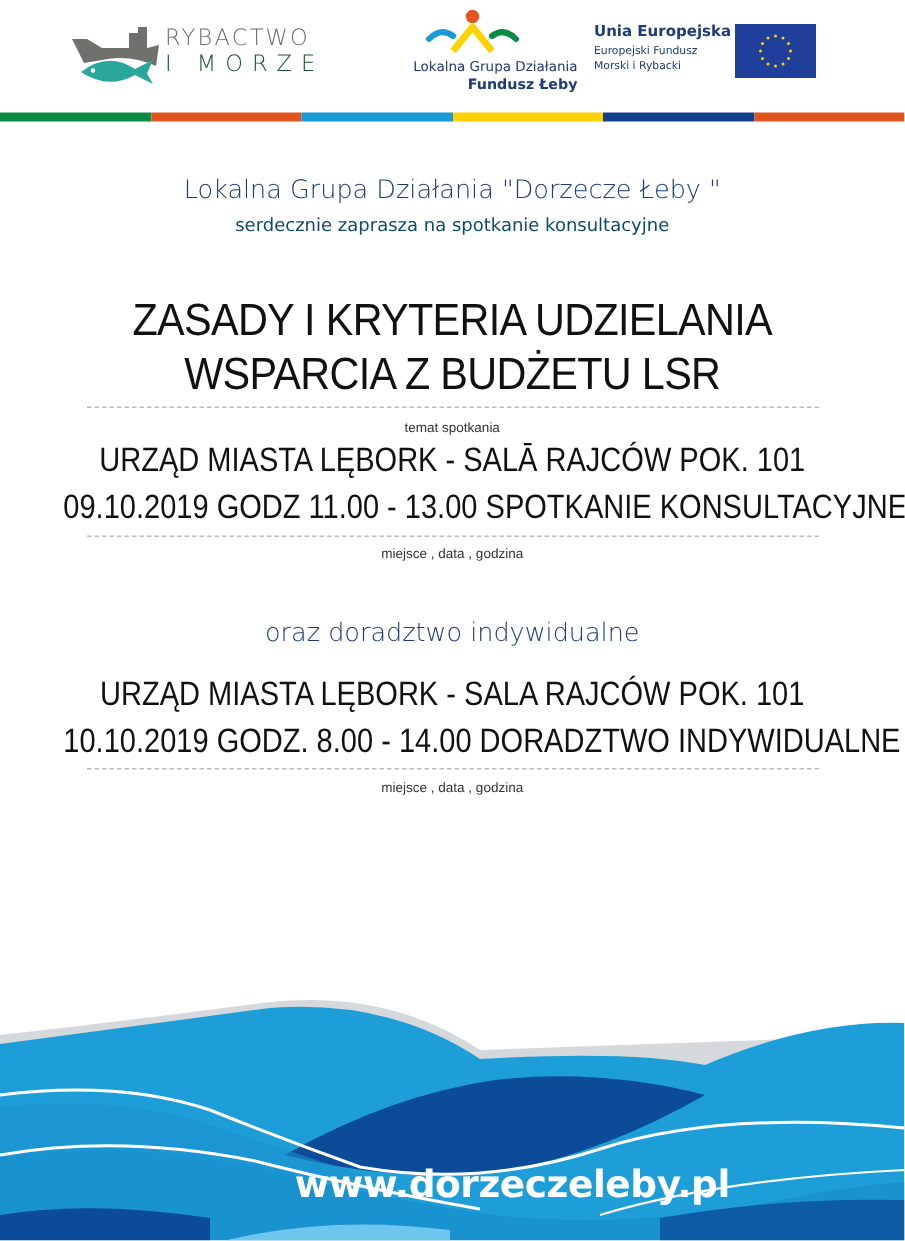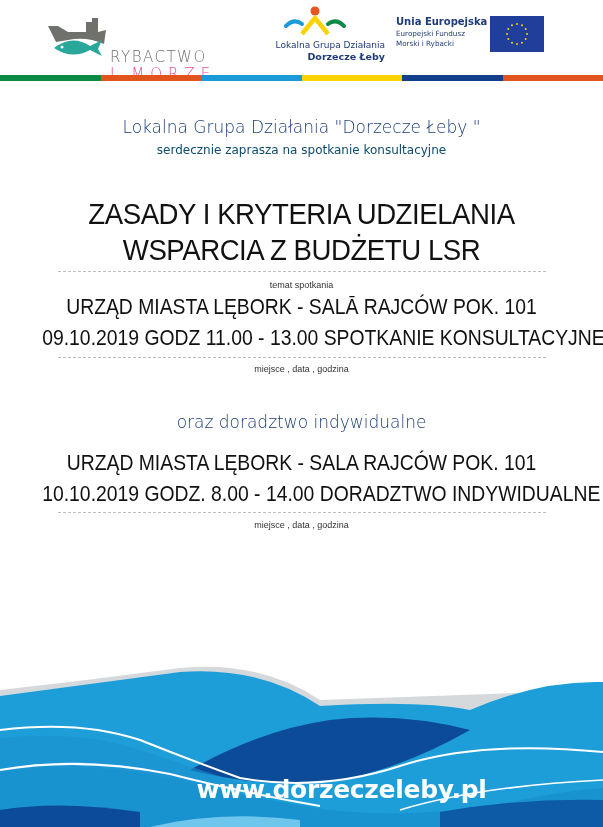--- a/index.html
+++ b/index.html
@@ -3,22 +3,22 @@
 <meta charset="utf-8">
 <style>
   html, body { margin:0; padding:0; }
   body { width:603px; height:827px; background:#ffffff; position:relative; overflow:hidden;
          font-family:"DejaVu Sans", sans-serif; color:#1a1a1a; }
   .abs { position:absolute; }
 
   
   .logo-ryb { left:46px; top:16px; width:170px; height:42px; }
   .ryb-text { left:110px; top:17px; font-family:"DejaVu Sans", sans-serif; color:#6b6e6a;
-              font-size:15px; letter-spacing:1.5px; line-height:17px; font-weight:300;margin-top:32px; }
-  .ryb-text .l2 { letter-spacing:6px; color:#ec4899; }
+              font-size:15px; letter-spacing:1.5px; line-height:17px; font-weight:300; }
+  .ryb-text .l2 { letter-spacing:6px; color:#14532d; }
   .lgd-mark { left:280px; top:4px; width:70px; height:32px; }
   .lgd-text { left:245px; top:39px; width:140px; text-align:right; font-size:9px; line-height:12px; color:#1e3a78; }
   .lgd-text b { font-size:9.5px; }
   .eu-text { left:396px; top:17px; width:96px; text-align:left; color:#1e3a78; line-height:10px; }
   .eu-text .t1 { font-size:10px; font-weight:bold; display:block; margin-bottom:2px; }
   .eu-text .t2 { font-size:7.2px; display:block; }
   .eu-flag { left:490px; top:16px; width:54px; height:36px; background:#1f3f9a; }
 
   .colorbar { left:0; top:75px; width:603px; height:6px; display:flex; }
   .colorbar span { flex:1; height:100%; }
@@ -52,21 +52,21 @@
 </div>
 
 <svg class="abs lgd-mark" viewBox="0 0 70 32">
   <circle cx="35" cy="7" r="4.5" fill="#e8541e"></circle>
   <path d="M6 22 Q14 14 22 20" stroke="#1a9ad6" stroke-width="4" fill="none" stroke-linecap="round"></path>
   <path d="M48 20 Q56 14 64 22" stroke="#0b8a45" stroke-width="4" fill="none" stroke-linecap="round"></path>
   <path d="M22 30 L35 14 L48 30" stroke="#fcd200" stroke-width="4.5" fill="none" stroke-linejoin="round"></path>
 </svg>
 <div class="abs lgd-text">
   <div>Lokalna Grupa Działania</div>
-  <b>Dorzecze Łeby</b>
+  <b>Fundusz Łeby</b>
 </div>
 
 <div class="abs eu-text">
   <span class="t1">Unia Europejska</span>
   <span class="t2">Europejski Fundusz</span>
   <span class="t2">Morski i Rybacki</span>
 </div>
 <svg class="abs eu-flag" viewBox="0 0 54 36">
   <rect width="54" height="36" fill="#1f3f9a"></rect>
   <g fill="#fcd200">

